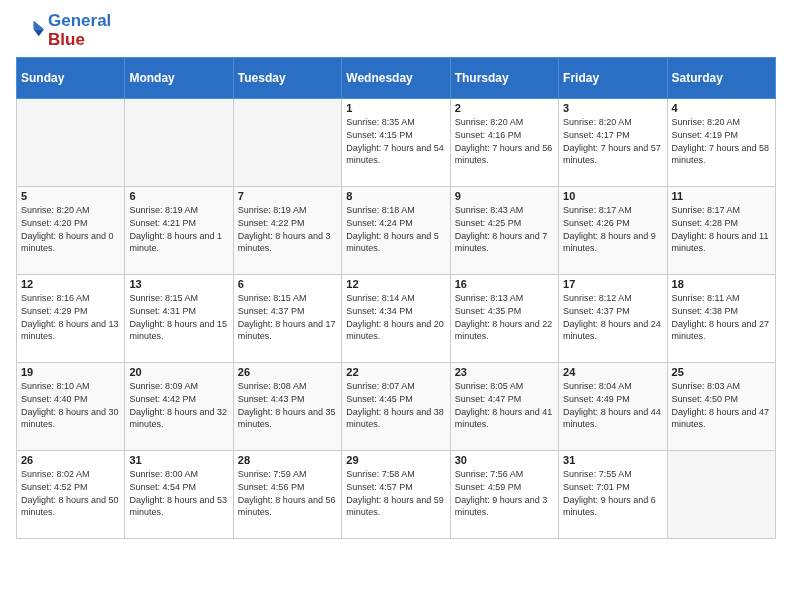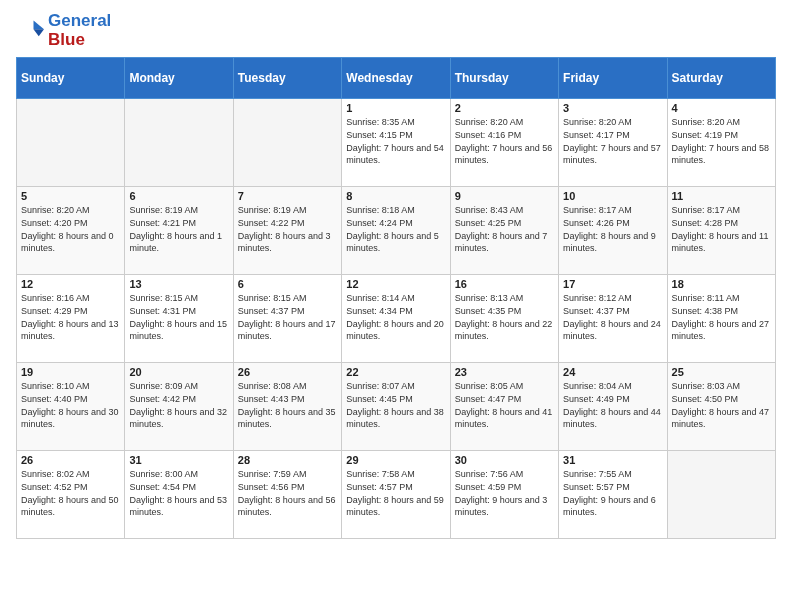--- a/index.html
+++ b/index.html
@@ -341,21 +341,21 @@
           <td>
             <span class="day-num">30</span>
             <div class="day-info">Sunrise: 7:56 AM
 Sunset: 4:59 PM
 Daylight: 9 hours
 and 3 minutes.</div>
           </td>
           <td>
             <span class="day-num">31</span>
             <div class="day-info">Sunrise: 7:55 AM
-Sunset: 5:57 PM
+Sunset: 7:01 PM
 Daylight: 9 hours
 and 6 minutes.</div>
           </td>
           <td class="empty"></td>
         </tr>
       </tbody>
   </table>
 </div>
 
 </body></html>

